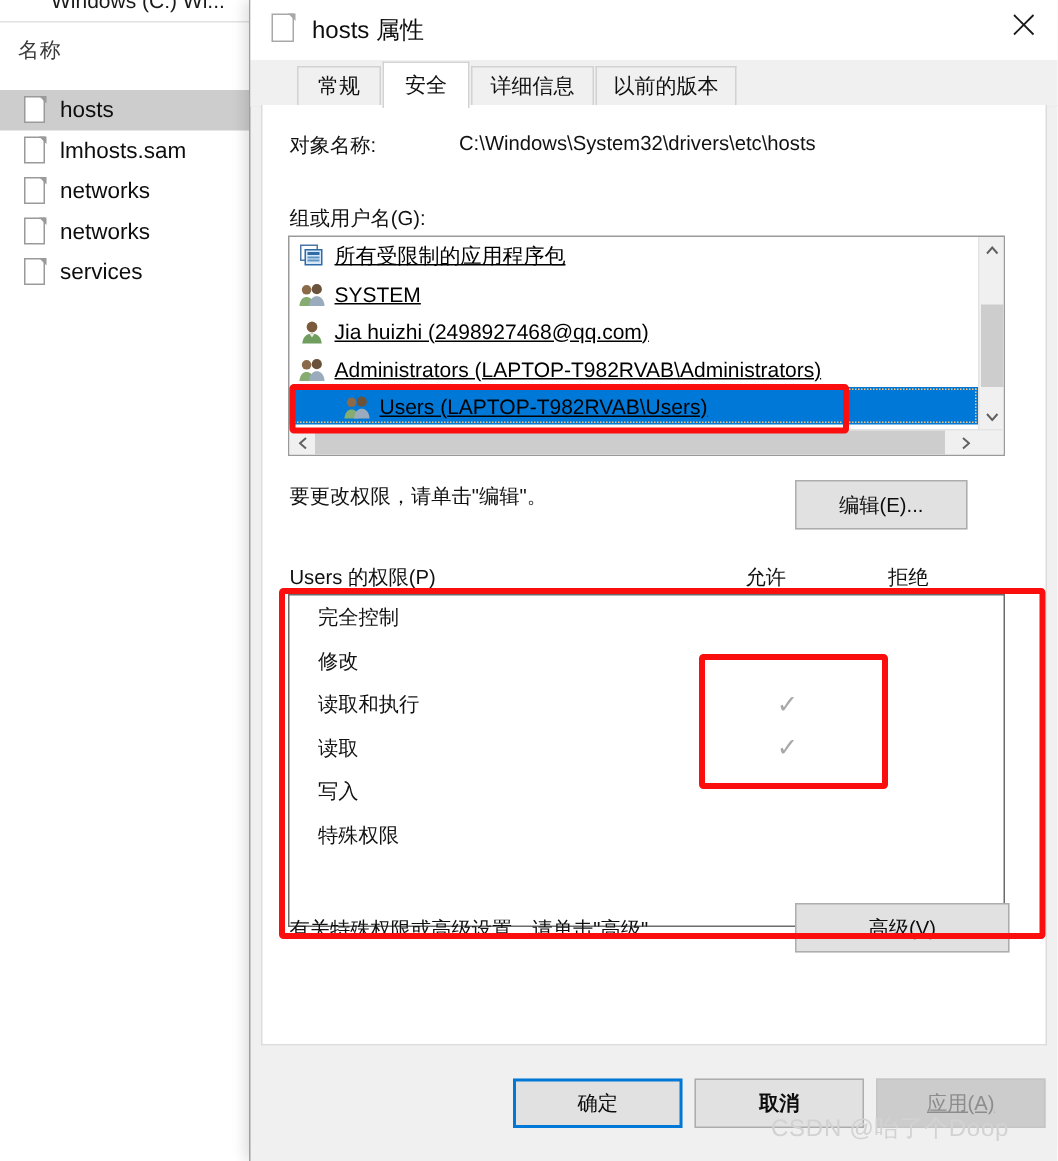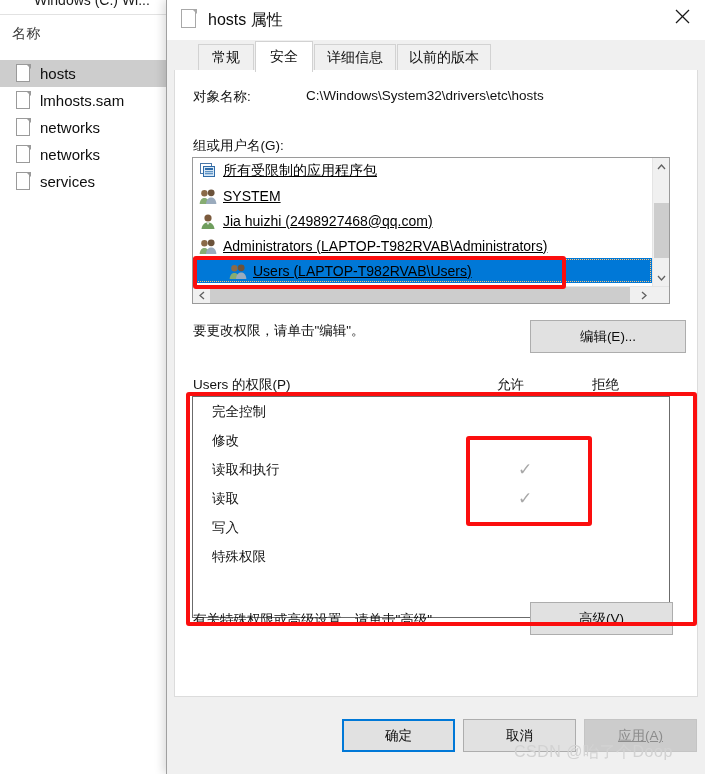--- a/index.html
+++ b/index.html
@@ -311,21 +311,21 @@
     border: 1px solid #adadad;
     box-sizing: border-box;
     display: flex;
     align-items: center;
     justify-content: center;
     font-size: 13.5px;
     color: #0d0d0d;
     cursor: default;
     white-space: nowrap;
   }
-  #edit-btn { left: 363px; top: 320px; width: 156px; height: 33px; }
+  #edit-btn { left: 363px; top: 320px; width: 115px; height: 33px; }
   #adv-btn  { left: 363px; top: 602px; width: 143px; height: 33px; }
 
   #perm-title { left: 26px; top: 376px; }
   #allow-hdr  { left: 330px; top: 376px; }
   #deny-hdr   { left: 425px; top: 376px; }
 
   #permbox {
     position: absolute;
     left: 25px; top: 396px;
     width: 478px; height: 222px;
@@ -384,21 +384,21 @@
     justify-content: center;
     font-size: 13.5px;
     color: #0d0d0d;
     cursor: default;
     white-space: nowrap;
   }
   #ok-btn {
     left: 175px; width: 113px;
     border: 2px solid #0078d7;
   }
-  #cancel-btn { left: 296px; width: 113px; }
+  #cancel-btn { left: 296px; width: 113px; font-weight: bold; }
   #apply-btn {
     left: 417px; width: 113px;
     background: #cccccc;
     border-color: #c4c4c4;
     color: #8c8c8c;
     text-decoration: underline;
   }
 
   
   .redbox {

